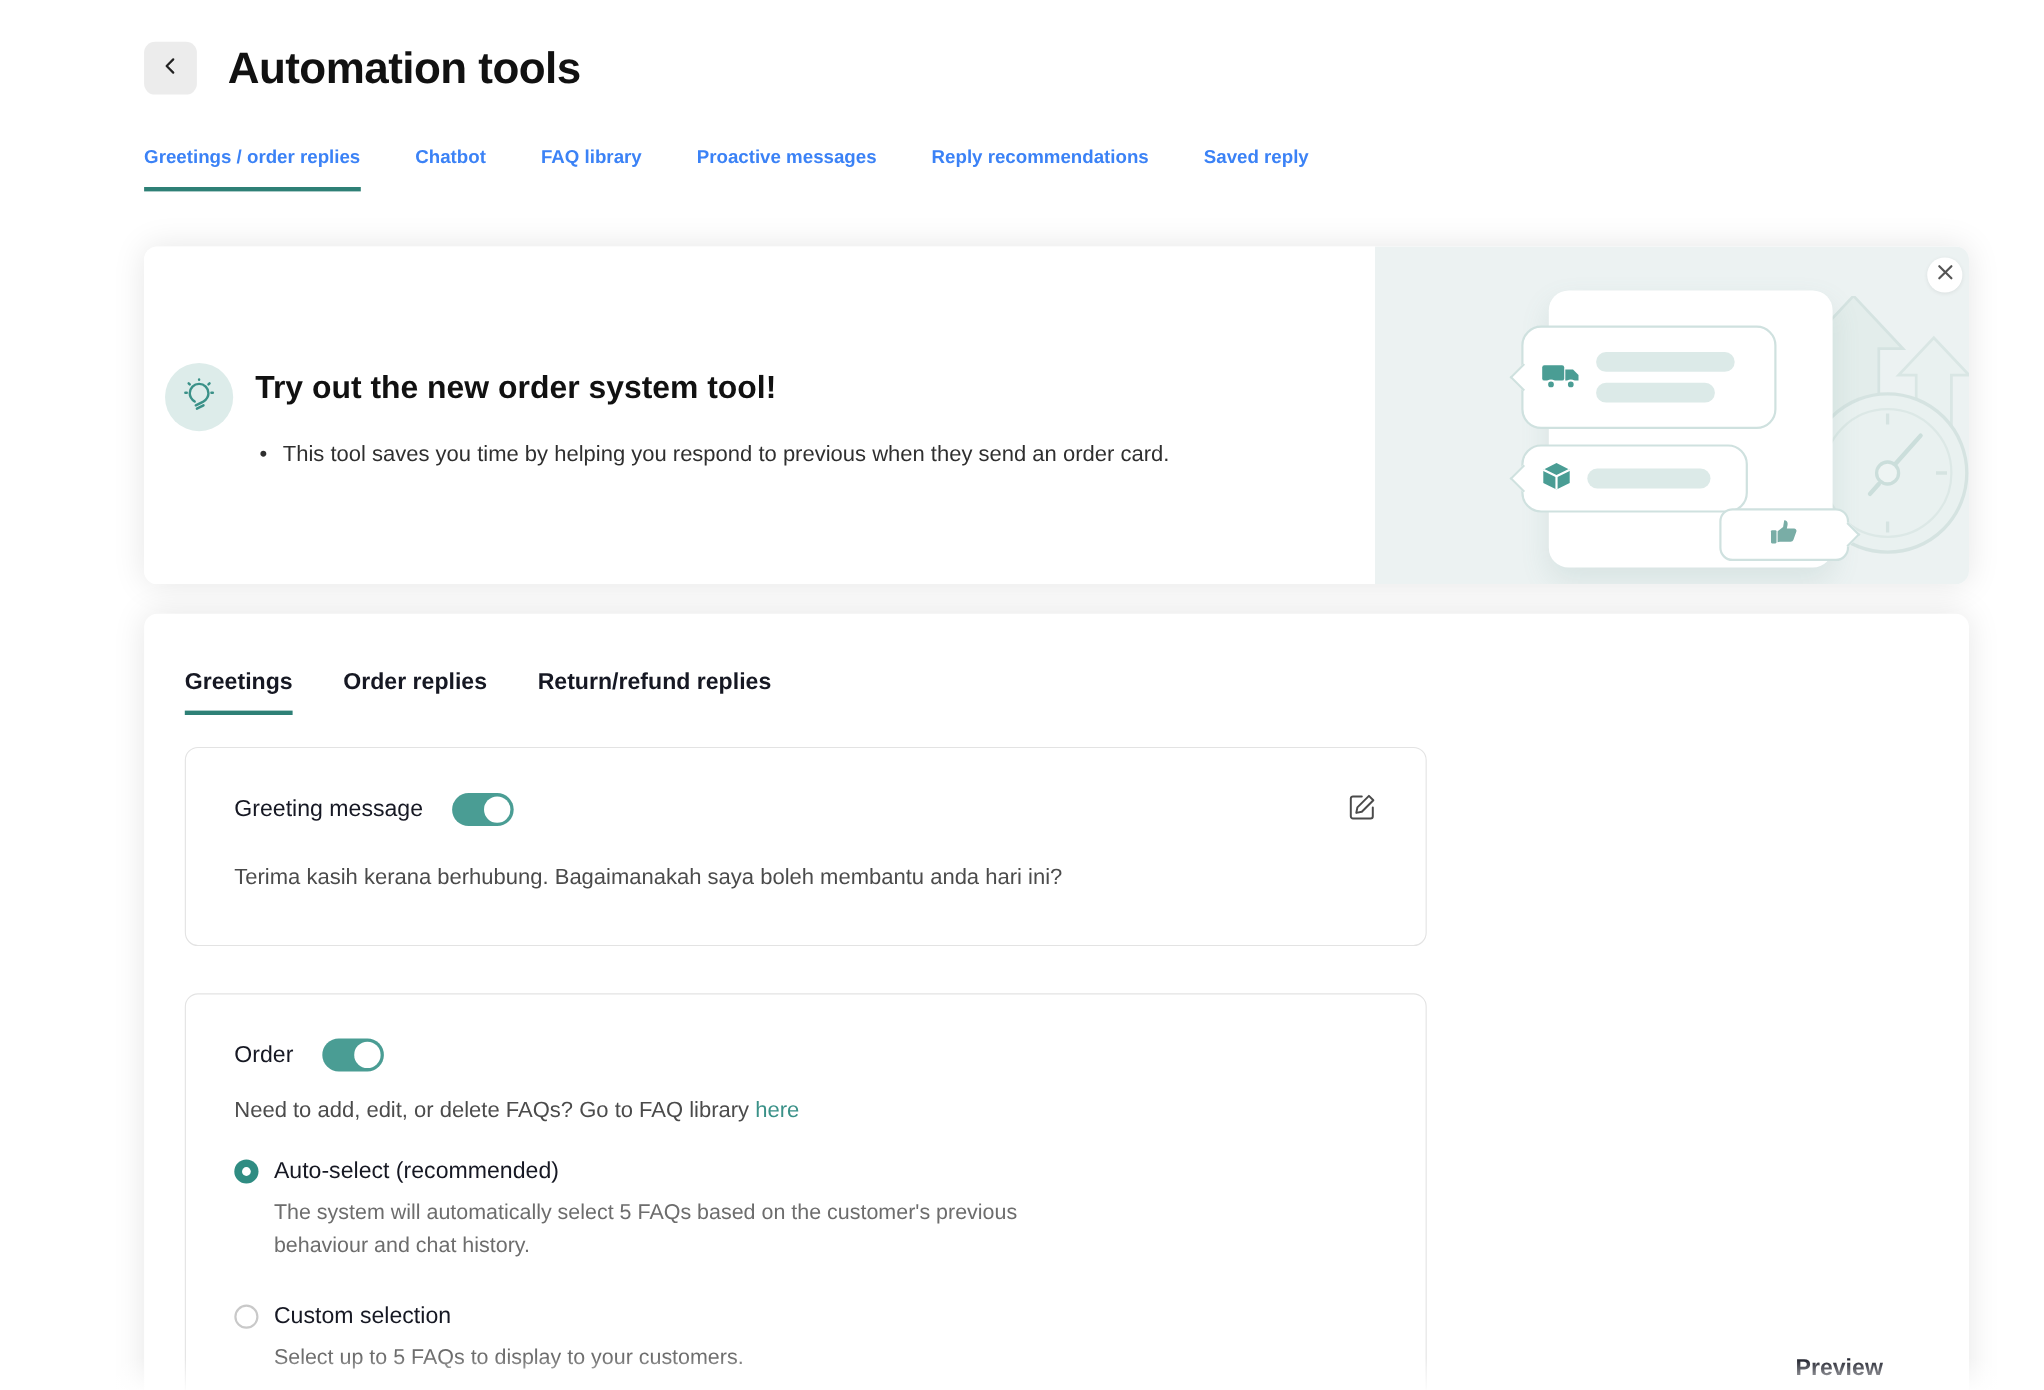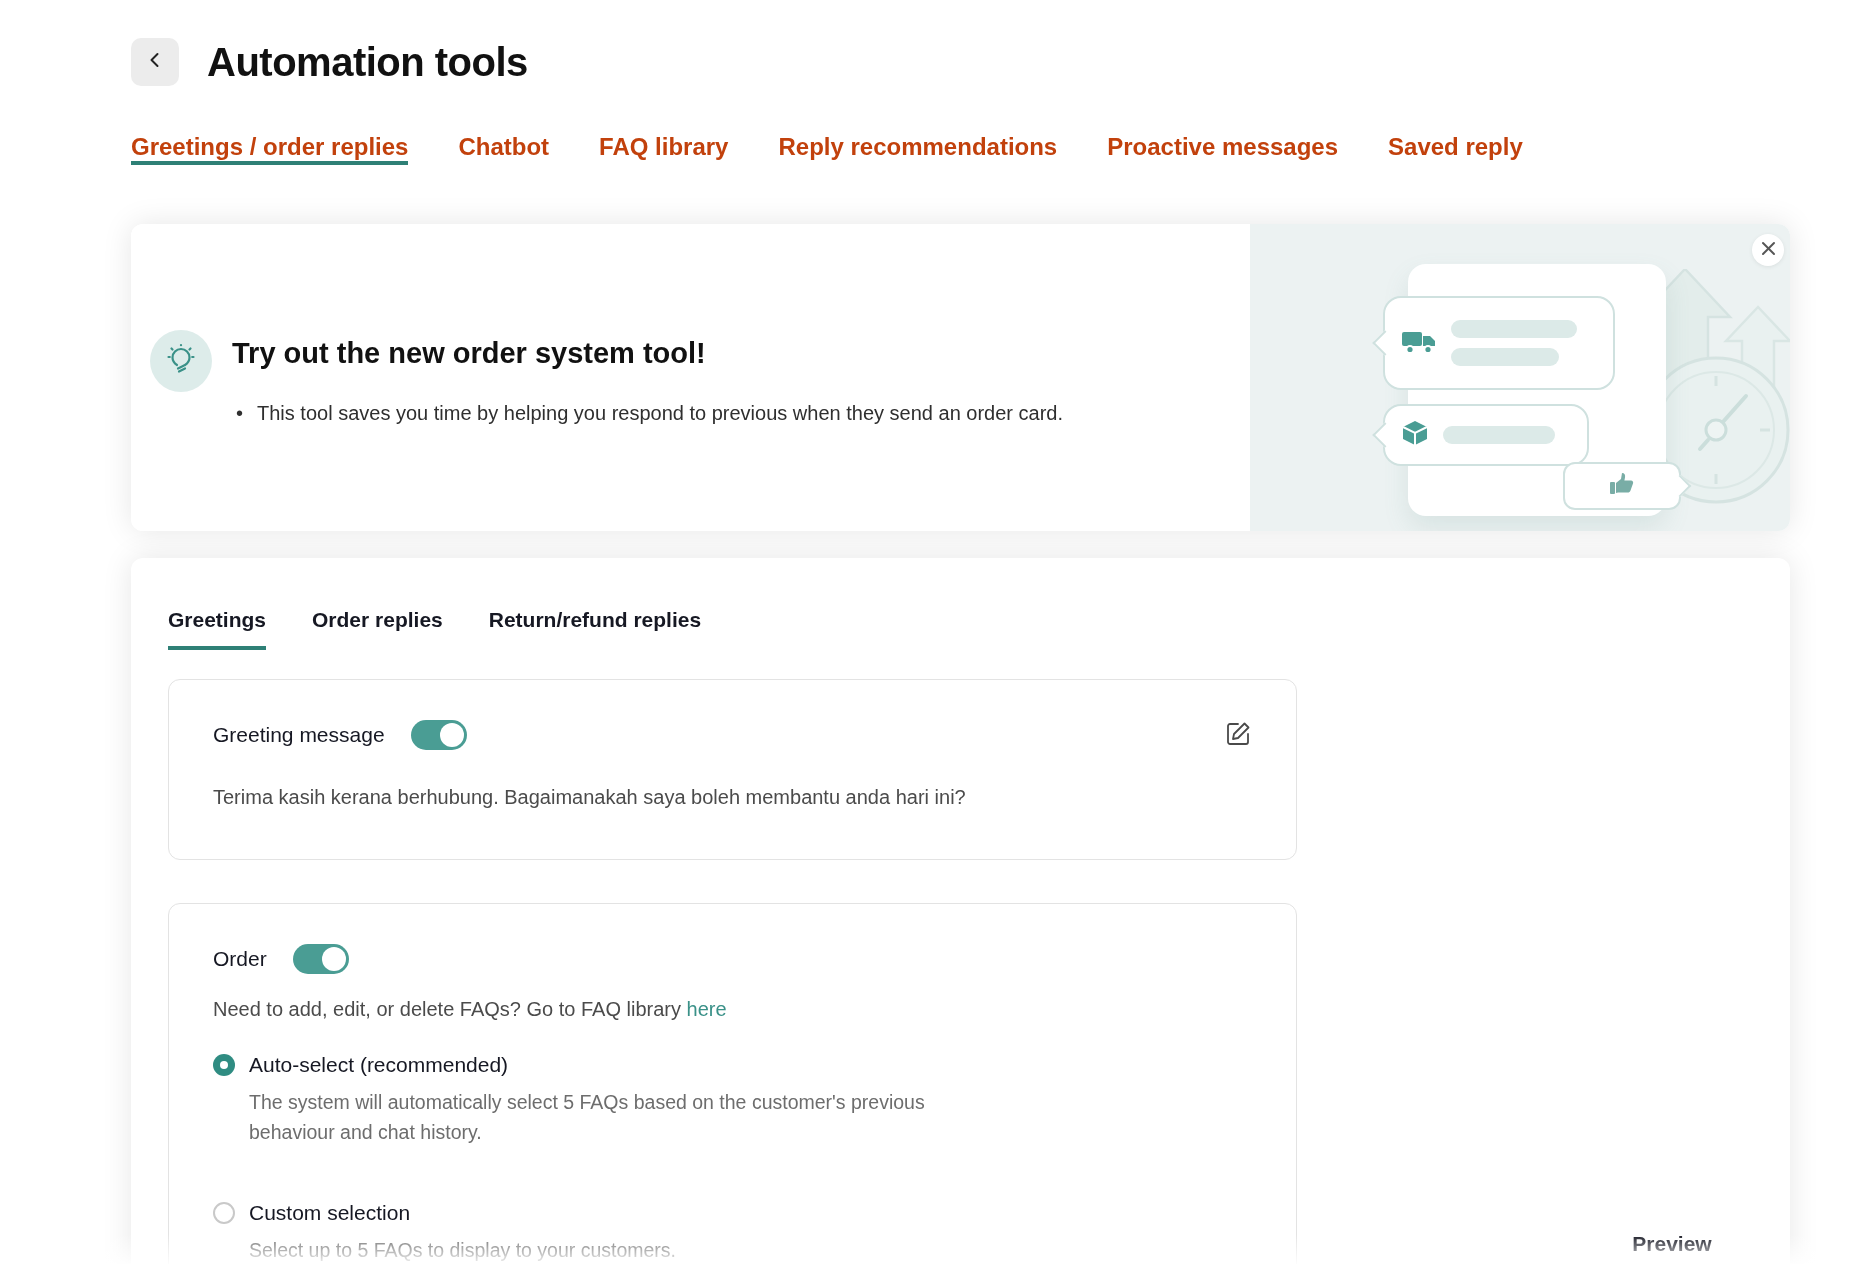--- a/index.html
+++ b/index.html
@@ -19,21 +19,21 @@
   .page{position:relative;width:1858px;height:1264px;background:#fff;}
 
   
   .header{position:absolute;left:131px;top:38px;display:flex;align-items:center;gap:28px;}
   .back-btn{width:48px;height:48px;border-radius:10px;background:#ececec;display:flex;
     align-items:center;justify-content:center;cursor:pointer;}
   .page-title{font-size:40px;font-weight:800;letter-spacing:-.5px;color:#111;}
 
   
   .tabs{position:absolute;left:131px;top:133px;display:flex;gap:50px;}
-  .tab{font-size:24px;font-weight:600;color:#c2410c;cursor:pointer;white-space:nowrap;}
+  .tab{font-size:17px;font-weight:600;color:#3b82f6;padding-bottom:17px;cursor:pointer;white-space:nowrap;}
   .tab.active{border-bottom:4px solid var(--tab-underline);}
 
   
   .banner{position:absolute;left:131px;top:224px;width:1659px;height:307px;border-radius:12px;
     background:#fff;box-shadow:0 0 30px rgba(0,0,0,.10);display:flex;overflow:hidden;}
   .banner-left{flex:1;position:relative;background:#fff;}
   .banner-icon-circle{position:absolute;left:19px;top:106px;width:62px;height:62px;border-radius:50%;
     background:var(--icon-bg);display:flex;align-items:center;justify-content:center;}
   .banner-title{position:absolute;left:101px;top:113px;font-size:29px;font-weight:700;color:#111;}
   .banner-bullet{position:absolute;left:105px;top:178px;display:flex;gap:14px;font-size:20px;color:#2f2f2f;}
@@ -81,21 +81,21 @@
   .faq-lib-line{margin-top:24px;font-size:20px;color:#4b4b4b;}
   .faq-lib-link{color:var(--accent);cursor:pointer;}
   .option{margin-top:32px;display:flex;align-items:center;gap:14px;}
   .option + .option-desc{margin:10px 0 0 36px;}
   .radio{width:22px;height:22px;border-radius:50%;flex:0 0 auto;cursor:pointer;}
   .radio.selected{background:#2F8C82;position:relative;}
   .radio.selected:after{content:'';position:absolute;left:7px;top:7px;width:8px;height:8px;border-radius:50%;background:#fff;}
   .radio.unselected{background:#fff;border:2px solid #c9c9c9;}
   .option-label{font-size:21px;color:#161823;}
   .option-desc{font-size:19.5px;color:#6d6d6d;max-width:700px;line-height:1.55;}
-  .option2{margin-top:54px;}
+  .option2{margin-top:38px;}
 
   
   .preview-col{position:absolute;left:1325px;top:674px;width:432px;}
   .preview-title{text-align:center;font-size:21px;font-weight:700;color:#161823;}
   .bottom-fade{position:absolute;left:0;bottom:0;width:100%;height:30px;
     background:linear-gradient(rgba(255,255,255,0),rgba(255,255,255,.9));pointer-events:none;}
 </style>
 </head>
 <body>
 
@@ -109,22 +109,22 @@
           </svg>
       </span>
     </div>
     <h1 class="page-title">Automation tools</h1>
   </div>
 
   <div class="tabs">
     <div class="tab active">Greetings / order replies</div>
     <div class="tab">Chatbot</div>
     <div class="tab">FAQ library</div>
+    <div class="tab">Proactive messages</div>
     <div class="tab">Reply recommendations</div>
-    <div class="tab">Proactive messages</div>
     <div class="tab">Saved reply</div>
   </div>
 
   <div class="banner">
     <div class="banner-left">
       <div class="banner-icon-circle">
         <span>
           <svg width="32" height="32" viewBox="0 0 32 32" fill="none" stroke="#3A9188" stroke-width="2.2" stroke-linecap="round">
             <path d="M12 22 c-3-2 -4.5-4.5 -4.5-7.5 a8.5 8.5 0 0 1 17 0 c0 3 -1.5 5.5 -4.5 7.5"></path>
             <line x1="13" y1="25.5" x2="19" y2="22.5"></line>

